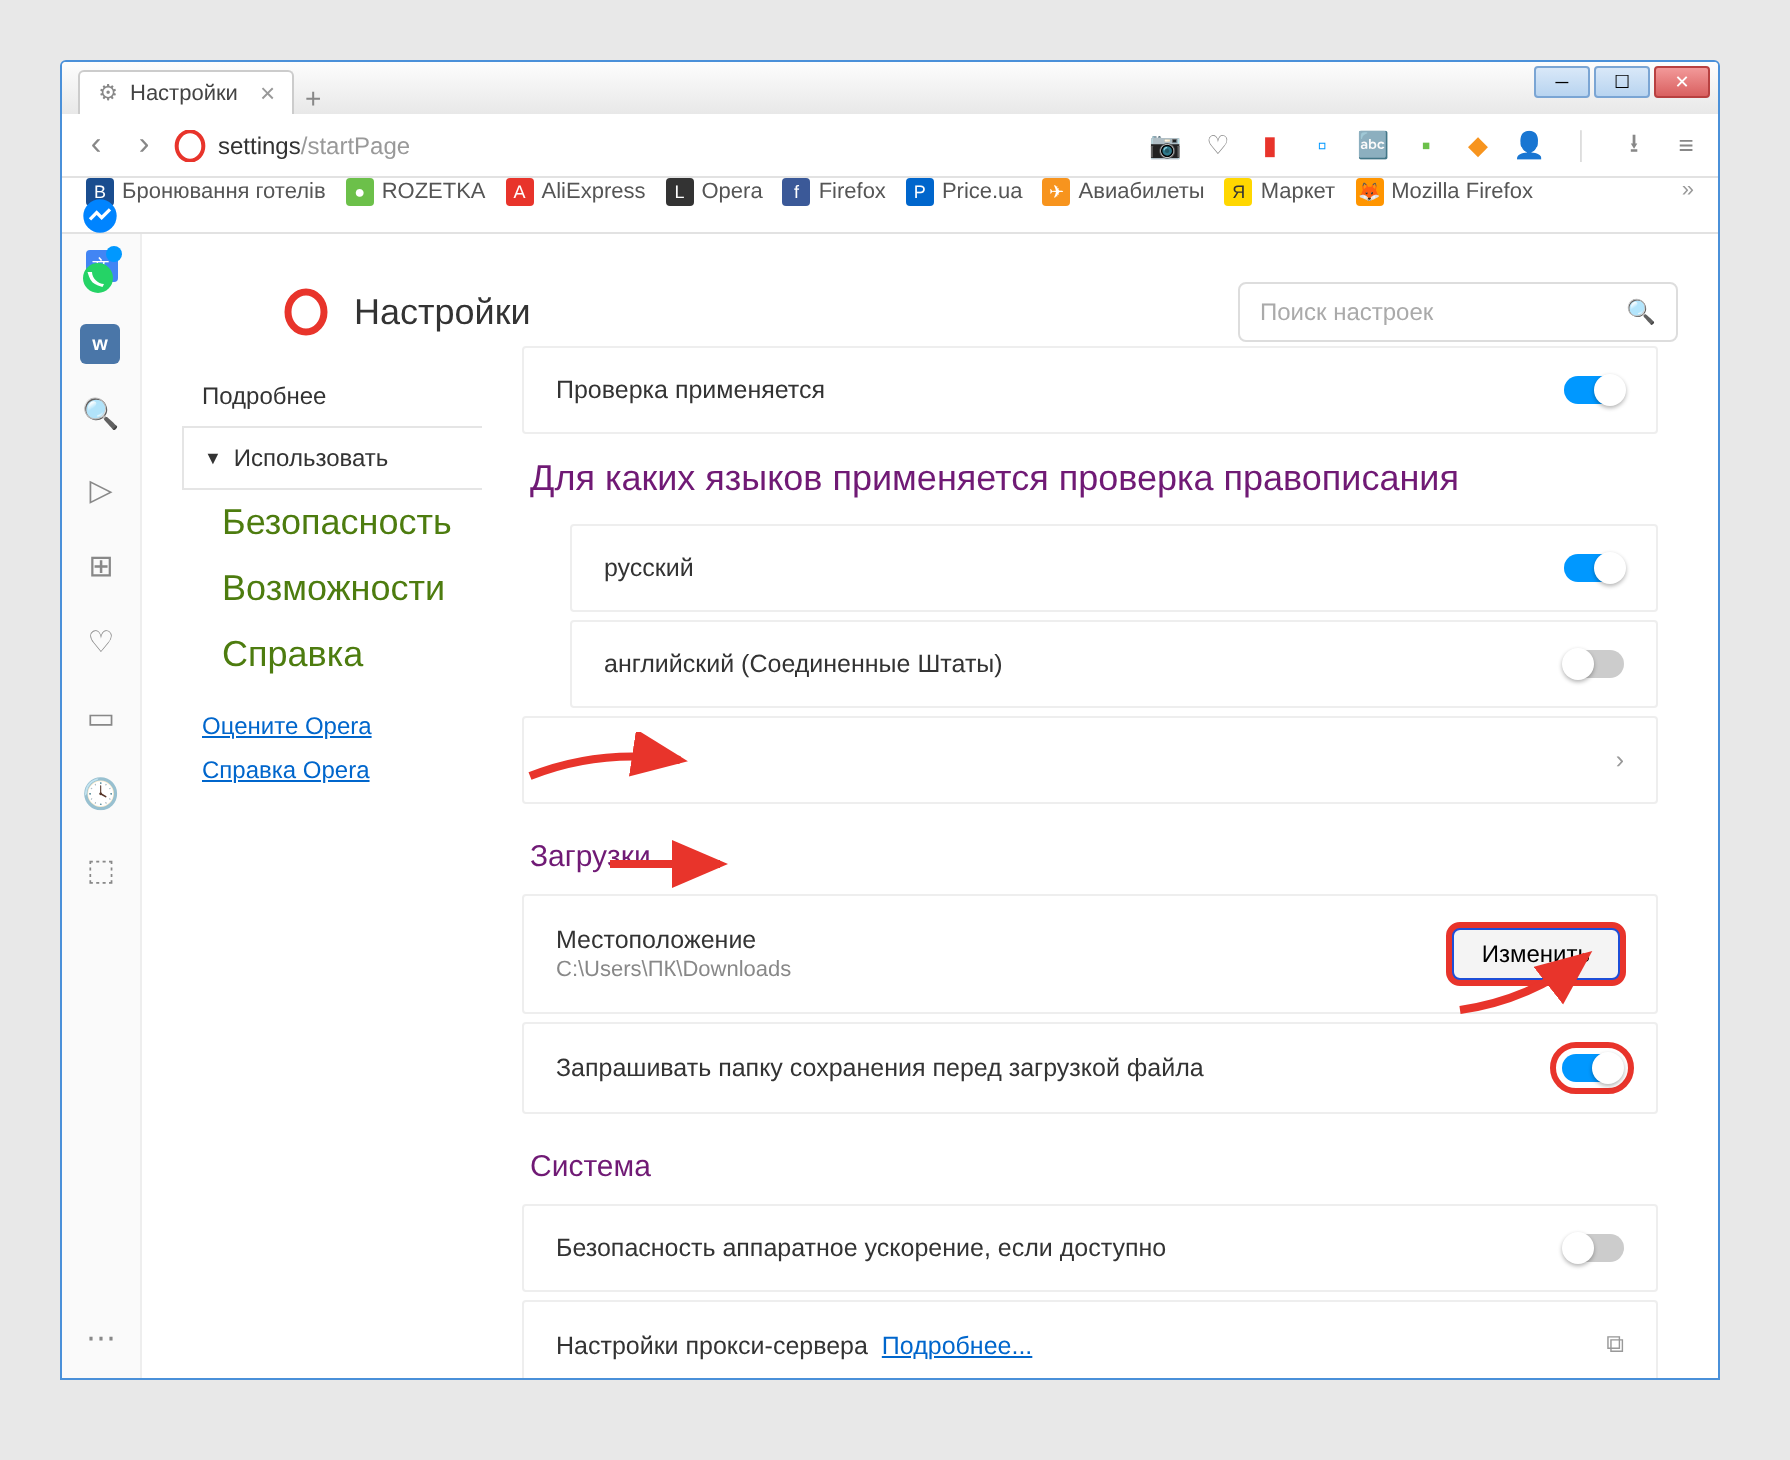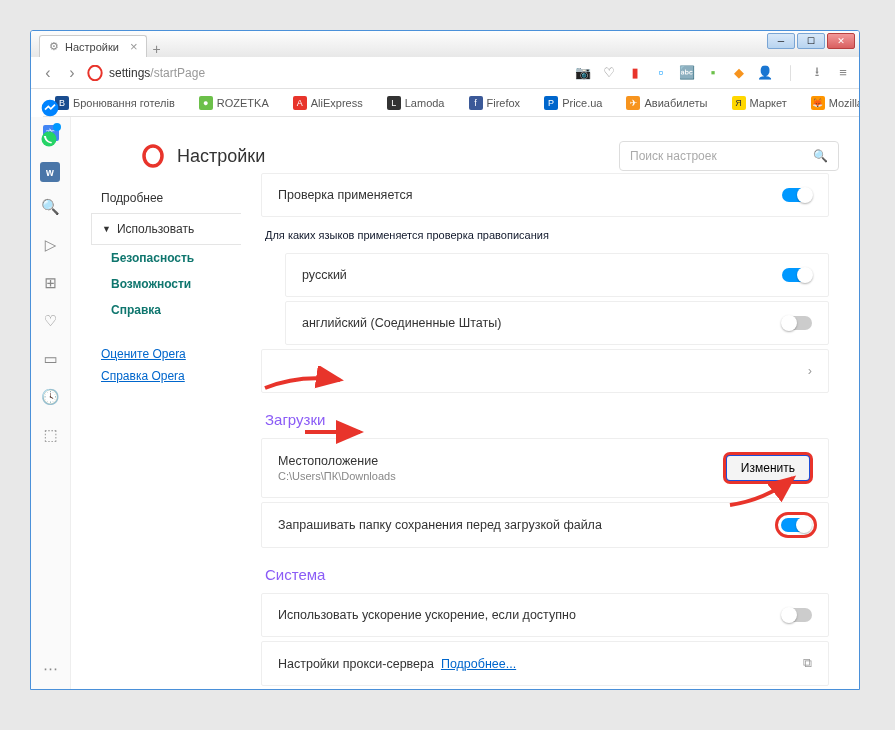--- a/index.html
+++ b/index.html
@@ -20,21 +20,21 @@
 .win-close { background: linear-gradient(#f29999,#d96060); border: 1px solid #b84040; color: #fff; }
 
 .addrbar { height: 32px; display: flex; align-items: center; padding: 0 8px; gap: 6px; border-bottom: 1px solid #e2e2e2; }
 .nav-arrow { width: 18px; height: 18px; display: flex; align-items: center; justify-content: center; color: #888; }
 .opera-o { width: 16px; height: 16px; }
 .url { font-size: 12px; color: #999; }
 .url b { color: #333; font-weight: 500; }
 .addr-icons { margin-left: auto; display: flex; gap: 10px; align-items: center; }
 .addr-icons span { font-size: 13px; color: #888; width: 16px; height: 16px; display: inline-flex; align-items: center; justify-content: center; }
 
-.bookmarks { height: 28px; display: flex; align-items: center; padding: 0 8px; gap: 16px; border-bottom: 1px solid #e2e2e2; font-size: 11px; color: #555; overflow: hidden; margin-left: 12px; }
+.bookmarks { height: 28px; display: flex; align-items: flex-start; padding: 0 8px; gap: 2px; border-bottom: 1px solid #e2e2e2; font-size: 11px; color: #555; overflow: hidden; }
 .bm { display: flex; align-items: center; gap: 4px; padding: 0 4px; white-space: nowrap; }
 .bm-icon { width: 14px; height: 14px; border-radius: 2px; display: inline-flex; align-items: center; justify-content: center; font-size: 9px; color: #fff; }
 .bm-more { margin-left: auto; color: #999; padding: 0 4px; }
 
 .body { flex: 1; display: flex; overflow: hidden; }
 
 .leftrail { width: 40px; background: #fafafa; border-right: 1px solid #eee; display: flex; flex-direction: column; align-items: center; padding-top: 8px; gap: 18px; }
 .leftrail .rail-icon { width: 20px; height: 20px; display: flex; align-items: center; justify-content: center; color: #888; font-size: 15px; position: relative; }
 .rail-badge { position: absolute; top: -2px; right: -2px; width: 8px; height: 8px; background: #0098ff; border-radius: 50%; font-size: 6px; }
 .rail-dots { margin-top: auto; margin-bottom: 10px; color: #aaa; }
@@ -42,40 +42,40 @@
 .content { flex: 1; display: flex; overflow: hidden; }
 
 .settings-header { position: absolute; left: 70px; top: 100px; right: 0; height: 50px; display: flex; align-items: center; padding: 0 20px 0 40px; }
 .settings-title { display: flex; align-items: center; gap: 12px; font-size: 18px; color: #333; }
 .search-box { margin-left: auto; width: 220px; height: 30px; border: 1px solid #ddd; border-radius: 4px; display: flex; align-items: center; padding: 0 10px; font-size: 12px; color: #aaa; }
 .search-box .mg { margin-left: auto; }
 
 .sidebar2 { width: 170px; padding: 66px 0 0 30px; }
 .side-sec { font-size: 12px; color: #333; padding: 8px 0; }
 .side-active { background: #fff; border: 1px solid #e5e5e5; border-right: none; margin-left: -10px; padding: 8px 10px; font-size: 12px; color: #333; display: flex; align-items: center; gap: 6px; font-weight: 500; }
-.side-sub { font-size: 12px; color: #0f766e; padding: 6px 0 6px 10px; font-weight: bold; }
+.side-sub { font-size: 18px; color: #4d7c0f; padding: 6px 0 6px 10px; }
 .side-link { font-size: 12px; color: #0066cc; text-decoration: underline; padding: 4px 0; display: block; }
-.side-links { margin-top: 20px; }
+.side-links { margin-top: 8px; }
 
 .main { flex: 1; padding: 56px 30px 0 20px; overflow-y: auto; }
 .setting-row { border: 1px solid #eee; border-radius: 2px; padding: 14px 16px; margin-bottom: 4px; display: flex; align-items: center; font-size: 12.5px; color: #333; background: #fff; }
-.setting-text { font-size: 11px; color: #0f172a; padding: 8px 4px 12px; }
+.setting-text { font-size: 18px; color: #701a75; padding: 8px 4px 12px; }
 .setting-indent { margin-left: 24px; }
 .setting-sub { font-size: 11px; color: #888; margin-top: 2px; }
 .chev { margin-left: auto; color: #999; }
 .ext-icon { margin-left: auto; color: #999; }
 
 .toggle { width: 30px; height: 14px; border-radius: 8px; position: relative; margin-left: auto; }
 .toggle::after { content: ""; position: absolute; width: 16px; height: 16px; border-radius: 50%; background: #fff; top: -1px; box-shadow: 0 1px 2px rgba(0,0,0,.3); }
 .toggle.on { background: #0098ff; }
 .toggle.on::after { right: -1px; }
 .toggle.off { background: #ccc; }
 .toggle.off::after { left: -1px; }
 
-.section-h { font-size: 15px; color: #8b5cf6; margin: 18px 0 10px 4px; font-weight: 500; }
+.section-h { font-size: 15px; color: #701a75; margin: 18px 0 10px 4px; font-weight: 500; }
 
 .btn-change { border: 3px solid #1d4ed8; border-radius: 3px; padding: 5px 14px; font-size: 12px; background: #f4f4f4; color: #000000; margin-left: auto; text-align: right; }
 .highlight-red { outline: 3px solid #e8342b; outline-offset: -2px; border-radius: 6px; }
 .highlight-toggle { outline: 3px solid #e8342b; outline-offset: 2px; border-radius: 10px; padding: 1px; }
 
 .arrow-annot { position: absolute; pointer-events: none; z-index: 100; }
 
 .link-inline { color: #0066cc; text-decoration: underline; }
 
 svg.opera-logo { width: 100%; height: 100%; }
@@ -133,21 +133,21 @@
     <div class="bm">
         <span class="bm-icon" style="background:#6cc04a">●</span>
         <span>ROZETKA</span>
       </div>
     <div class="bm">
         <span class="bm-icon" style="background:#e8342b">A</span>
         <span>AliExpress</span>
       </div>
     <div class="bm">
         <span class="bm-icon" style="background:#333">L</span>
-        <span>Lamoda</span>
+        <span>Opera</span>
       </div>
     <div class="bm">
         <span class="bm-icon" style="background:#3b5998">f</span>
         <span>Firefox</span>
       </div>
     <div class="bm">
         <span class="bm-icon" style="background:#0066cc">P</span>
         <span>Price.ua</span>
       </div>
     <div class="bm">
@@ -232,21 +232,21 @@
         <div class="setting-row">
           <span>Запрашивать папку сохранения перед загрузкой файла</span>
           <span class="highlight-toggle" style="margin-left:auto">
               <div class="toggle on"></div>
             </span>
         </div>
 
         <div class="section-h">Система</div>
 
         <div class="setting-row">
-          <span>Использовать ускорение ускорение, если доступно</span>
+          <span>Безопасность аппаратное ускорение, если доступно</span>
           <div class="toggle off"></div>
         </div>
 
         <div class="setting-row">
           <span><span>Настройки прокси-сервера</span>&nbsp;&nbsp;<a class="link-inline">Подробнее...</a></span>
           <span class="ext-icon">⧉</span>
         </div>
 
       </div>
     </div>

